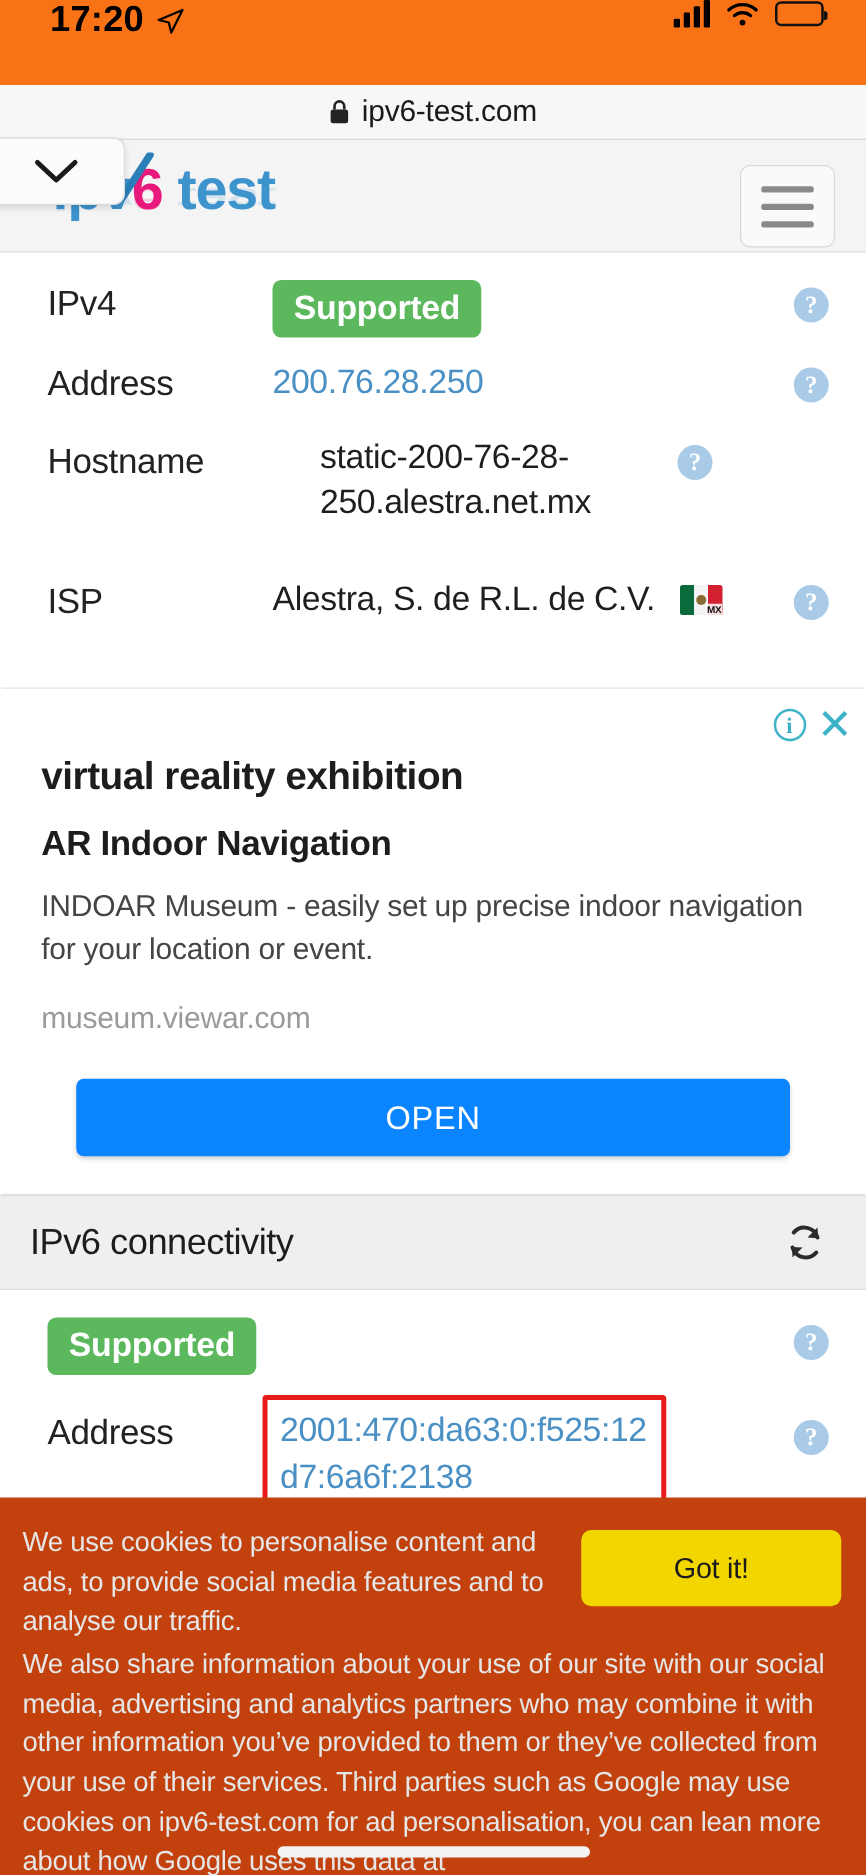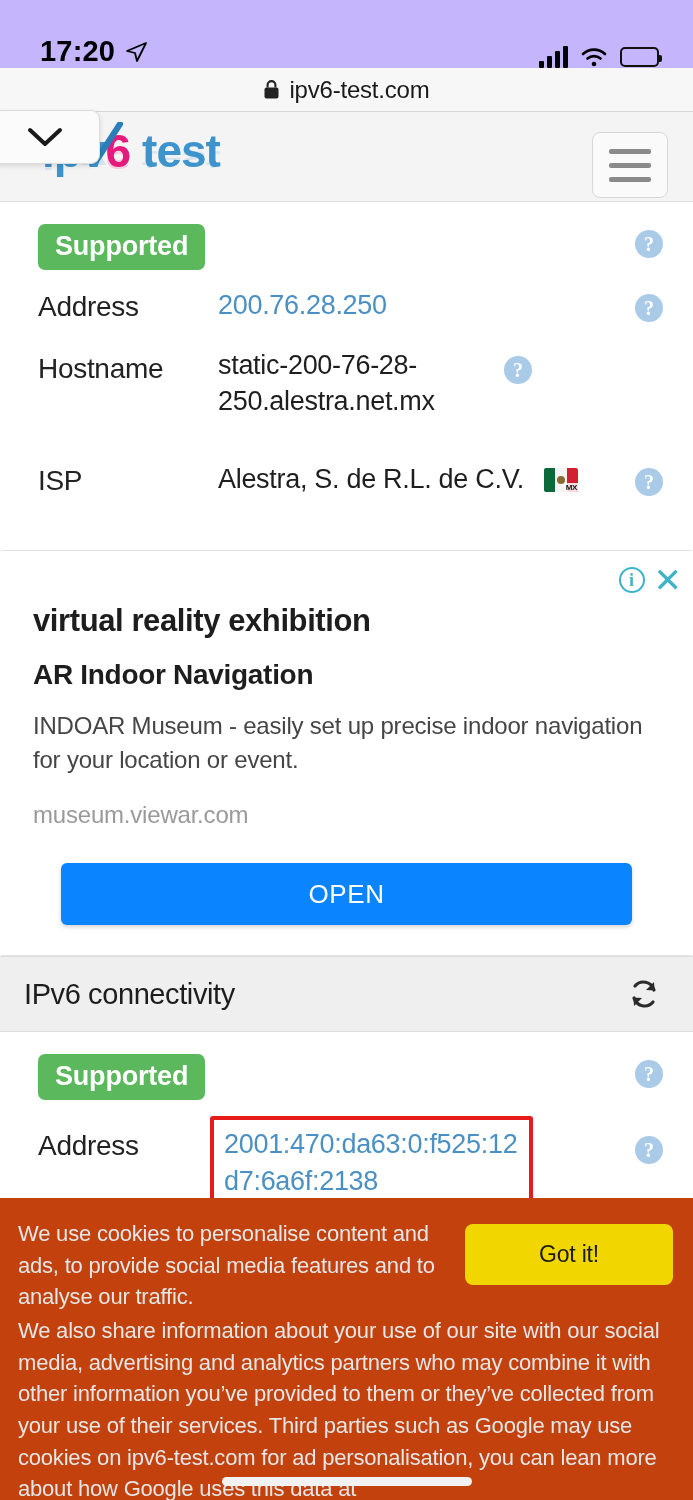--- a/index.html
+++ b/index.html
@@ -8,23 +8,23 @@
     font-family: "Liberation Sans", sans-serif;
     background: #ffffff;
     position: relative;
     overflow: hidden;
     -webkit-font-smoothing: antialiased;
   }
 
   
   .statusbar {
     height: 68px;
-    background: #c4b5fd;
+    background: #f97316;
     display: flex;
-    align-items: flex-end;
+    align-items: flex-start;
     justify-content: space-between;
     padding: 0 34px 0 40px;
   }
   .sb-left { display: flex; align-items: center; gap: 9px; }
   .sb-time { font-size: 29px; font-weight: 600; color: #000; letter-spacing: 0.2px; }
   .loc-arrow { display: block; }
   .sb-right { display: flex; align-items: center; gap: 12px; }
   .bars { display: flex; align-items: flex-end; gap: 3px; height: 22px; }
   .bars i { width: 5px; background: #000; border-radius: 1px; display: block; }
   .bars i:nth-child(1) { height: 7px; }
@@ -310,39 +310,40 @@
 
 <div class="accessory">
   <svg width="40" height="24" viewBox="0 0 40 24">
     <path d="M5 5 L20 19 L35 5" fill="none" stroke="#1a1a1a" stroke-width="4" stroke-linecap="round" stroke-linejoin="round"></path>
   </svg>
 </div>
 
 <div class="section">
 
   <div class="row row-ipv4" style="min-height:76px;">
+    <div class="label">IPv4</div>
     <div class="value">
       <span class="badge">Supported</span>
     </div>
     <div class="help">
       <span class="qmark">?</span>
     </div>
   </div>
 
   <div class="row">
     <div class="label">Address</div>
     <div class="value link">200.76.28.250</div>
     <div class="help">
       <span class="qmark">?</span>
     </div>
   </div>
 
   <div class="row row-hostname" style="min-height:112px;">
     <div class="label">Hostname</div>
-    <div class="value" style="max-width:270px;">static-200-76-28-250.alestra.net.mx</div>
+    <div class="value" style="max-width:270px;margin-left:38px;">static-200-76-28-250.alestra.net.mx</div>
     <div class="help">
       <span class="qmark">?</span>
     </div>
   </div>
 
   <div class="row row-isp" style="min-height:72px;">
     <div class="label">ISP</div>
     <div class="value">
       <span>Alestra, S. de R.L. de C.V.</span>
       <span class="flag-mx">

